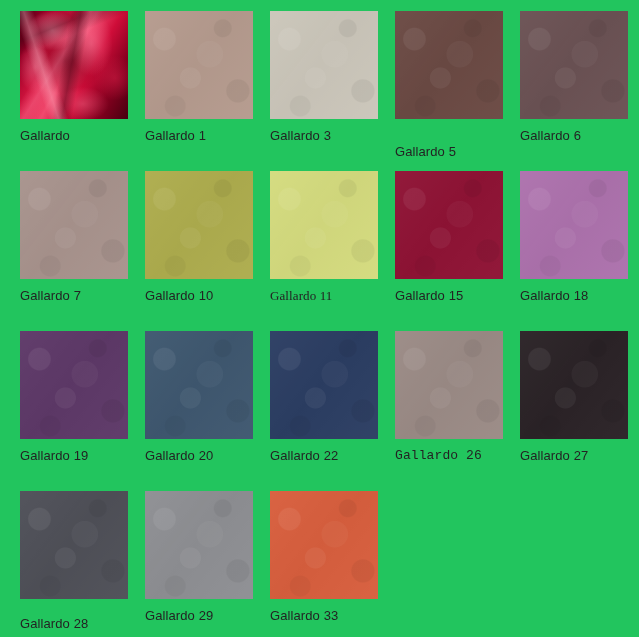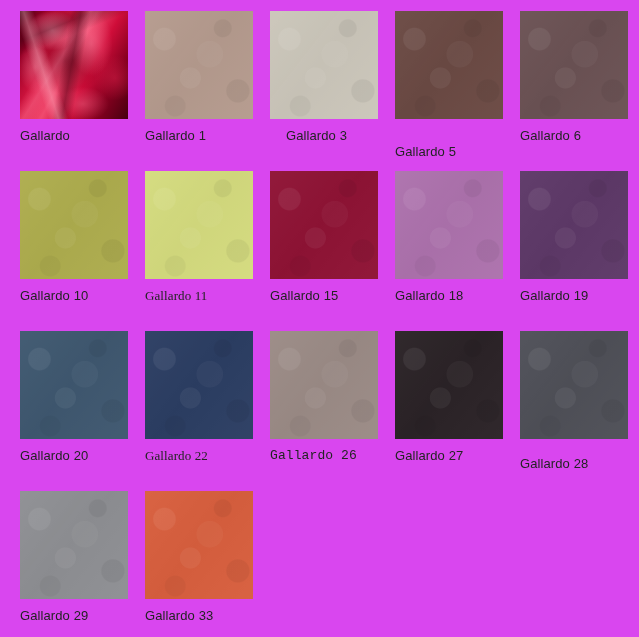--- a/index.html
+++ b/index.html
@@ -83,52 +83,58 @@
     font-size: 13px;
     line-height: 18px;
     letter-spacing: .1px;
     color: #232323;
     white-space: nowrap;
   }
 </style>
 </head>
 <body>
 
-<div id="swatch-grid" style="background: #d946ef;">
+<div id="swatch-grid" style="background: #22c55e;">
     <div class="swatch-cell">
       <div class="swatch-tile photo">
         <div class="folds"></div>
       </div>
       <div class="swatch-label" style="color: rgb(35, 35, 35);">Gallardo</div>
     </div>
     <div class="swatch-cell">
       <div class="swatch-tile" style="background-color: rgb(181, 155, 142);">
         <div class="grain"></div>
       </div>
       <div class="swatch-label" style="color: rgb(35, 35, 35);">Gallardo 1</div>
     </div>
     <div class="swatch-cell">
       <div class="swatch-tile" style="background-color: rgb(203, 198, 186);">
         <div class="grain"></div>
       </div>
-      <div class="swatch-label" style="color: rgb(35, 35, 35); margin-left: 16px;">Gallardo 3</div>
+      <div class="swatch-label" style="color: rgb(35, 35, 35);">Gallardo 3</div>
     </div>
     <div class="swatch-cell">
       <div class="swatch-tile" style="background-color: rgb(107, 74, 68);">
         <div class="grain"></div>
       </div>
       <div class="swatch-label" style="color: rgb(35, 35, 35); margin-top: 16px;">Gallardo 5</div>
     </div>
     <div class="swatch-cell">
       <div class="swatch-tile" style="background-color: rgb(107, 82, 84);">
         <div class="grain"></div>
       </div>
       <div class="swatch-label" style="color: rgb(35, 35, 35);">Gallardo 6</div>
     </div>
     <div class="swatch-cell">
+      <div class="swatch-tile" style="background-color: rgb(168, 147, 141);">
+        <div class="grain"></div>
+      </div>
+      <div class="swatch-label" style="color: rgb(35, 35, 35);">Gallardo 7</div>
+    </div>
+    <div class="swatch-cell">
       <div class="swatch-tile" style="background-color: rgb(174, 173, 78);">
         <div class="grain"></div>
       </div>
       <div class="swatch-label" style="color: rgb(35, 35, 35);">Gallardo 10</div>
     </div>
     <div class="swatch-cell">
       <div class="swatch-tile" style="background-color: rgb(212, 219, 126);">
         <div class="grain"></div>
       </div>
       <div class="swatch-label" style="color: rgb(35, 35, 35); font-family: Liberation Serif, serif;">Gallardo 11</div>
@@ -154,21 +160,21 @@
     <div class="swatch-cell">
       <div class="swatch-tile" style="background-color: rgb(63, 88, 112);">
         <div class="grain"></div>
       </div>
       <div class="swatch-label" style="color: rgb(35, 35, 35);">Gallardo 20</div>
     </div>
     <div class="swatch-cell">
       <div class="swatch-tile" style="background-color: rgb(44, 62, 99);">
         <div class="grain"></div>
       </div>
-      <div class="swatch-label" style="color: rgb(35, 35, 35); font-family: Liberation Serif, serif;">Gallardo 22</div>
+      <div class="swatch-label" style="color: rgb(35, 35, 35);">Gallardo 22</div>
     </div>
     <div class="swatch-cell">
       <div class="swatch-tile" style="background-color: rgb(155, 139, 134);">
         <div class="grain"></div>
       </div>
       <div class="swatch-label" style="color: rgb(35, 35, 35); font-family: Liberation Mono, monospace;">Gallardo 26</div>
     </div>
     <div class="swatch-cell">
       <div class="swatch-tile" style="background-color: rgb(43, 35, 39);">
         <div class="grain"></div>

